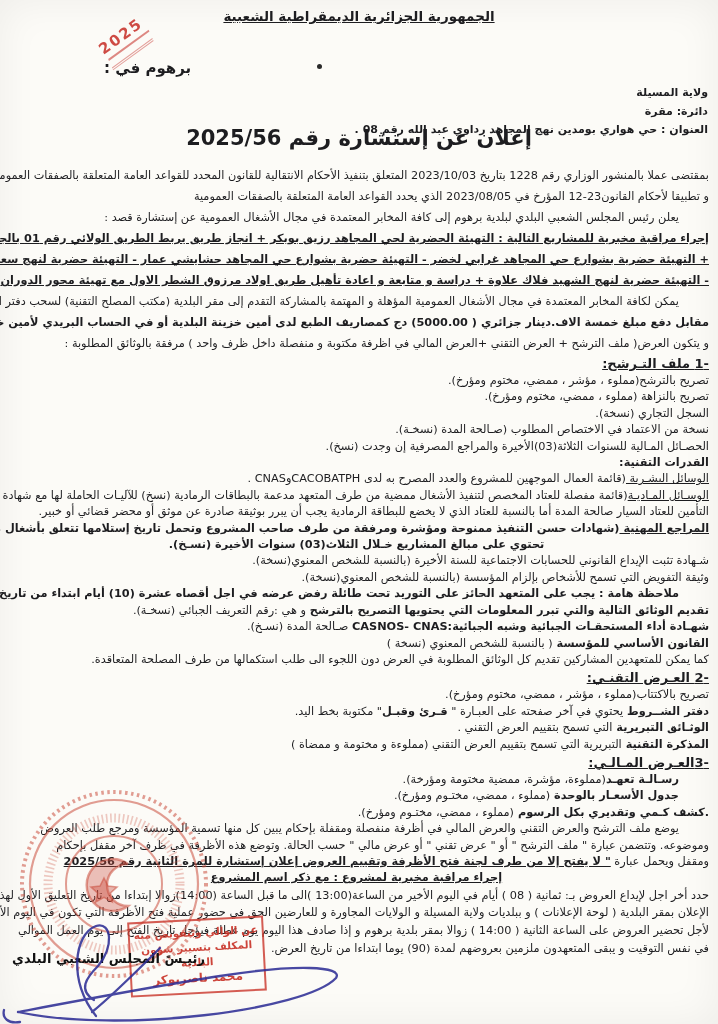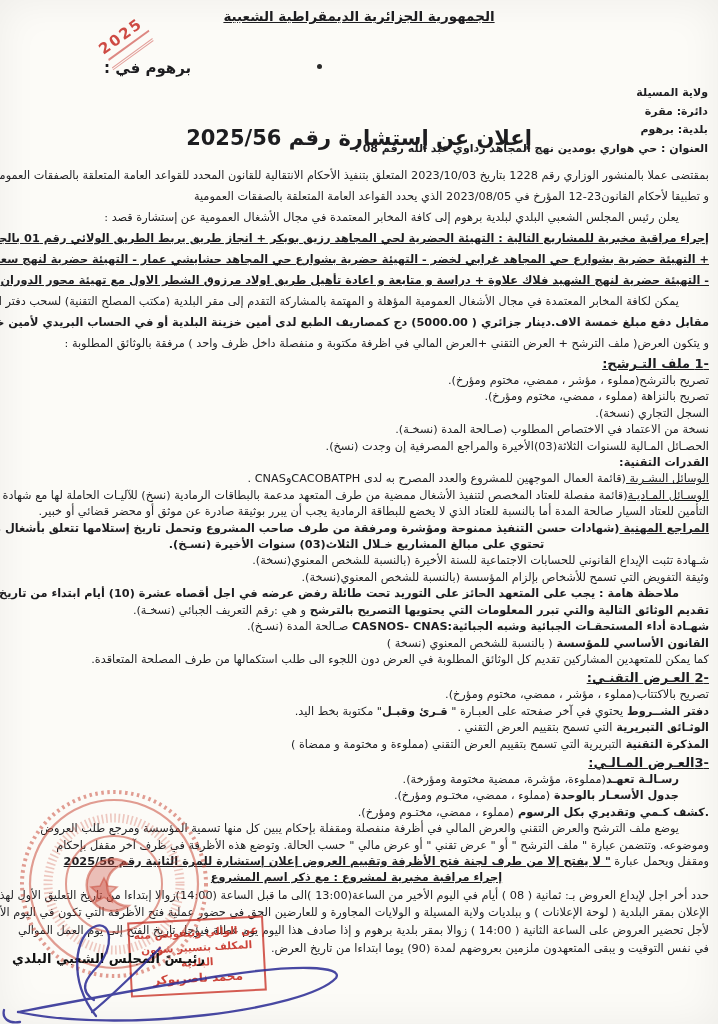--- a/index.html
+++ b/index.html
@@ -52,21 +52,20 @@
 </head>
 <body>
 
 <div class="page">
 
   <div class="republic">الجمهورية الجزائرية الديمقراطية الشعبية</div>
 
   <div class="hdr-block">
     <div>ولاية المسيلة</div>
     <div>دائرة: مقرة</div>
-    <div>بلدية: برهوم</div>
     <div>العنوان : حي هواري بومدين نهج المجاهد رداوي عبد الله رقم 08 .</div>
   </div>
 
   <div class="place-date">برهوم في :</div>
   <div class="ink-dot"></div>
 
   <div class="main-title">إعلان عن إستشارة رقم 2025/56</div>
 
   <div class="docbody">
       <div class="ln ga"><span>بمقتضى  عملا بالمنشور الوزاري رقم 1228 بتاريخ 2023/10/03 المتعلق بتنفيذ الأحكام الانتقالية للقانون المحدد للقواعد العامة المتعلقة بالصفقات العمومية</span></div>

